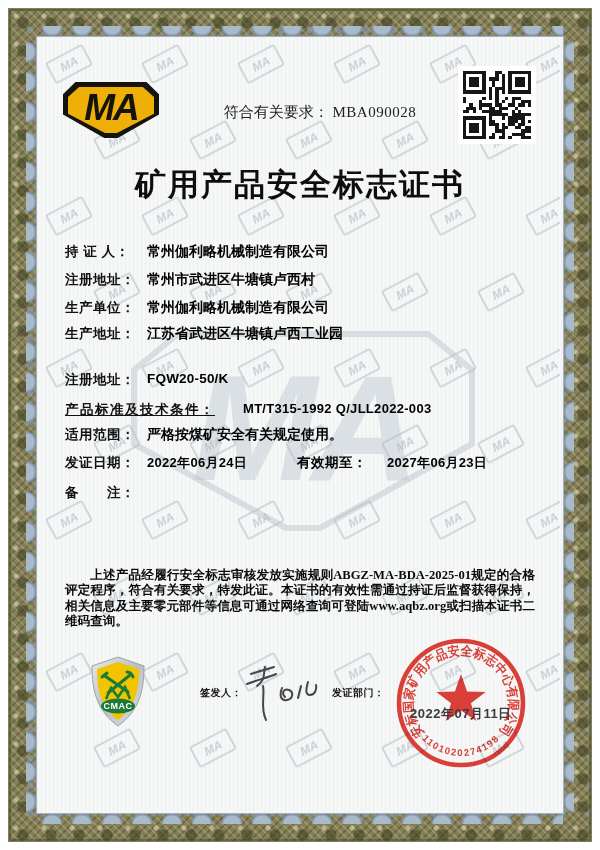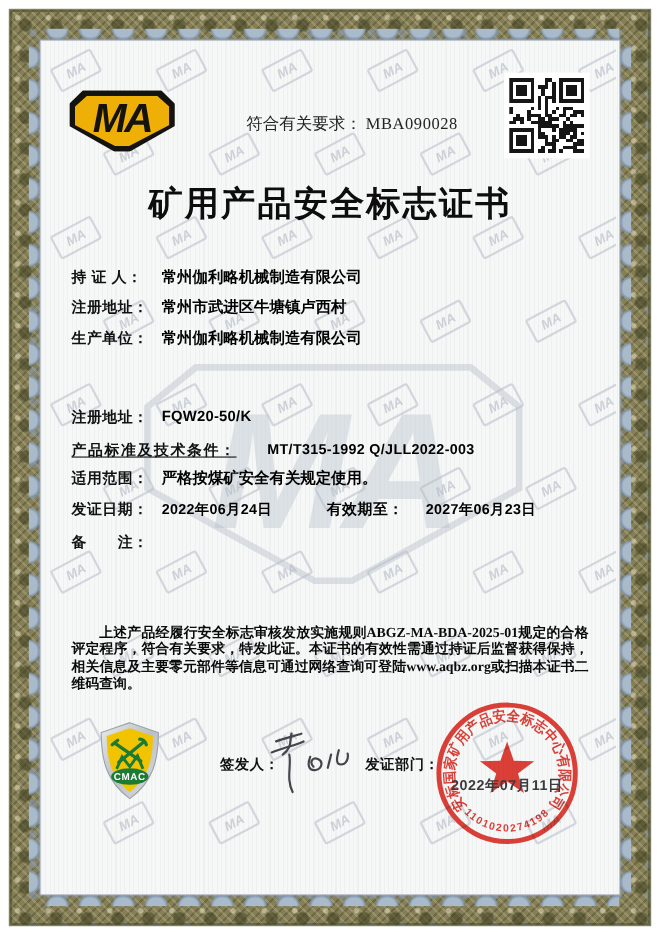--- a/index.html
+++ b/index.html
@@ -82,21 +82,21 @@
   .dates .vlabel{position:absolute;left:232px;top:0;font-weight:bold;font-size:13.5px;letter-spacing:.5px;}
   .dates .vval{position:absolute;left:322px;top:0;}
 
   
   #statement{position:absolute;left:65px;top:568px;width:470px;z-index:2;
     font-family:"Liberation Serif",serif;font-weight:bold;font-size:12.6px;line-height:15.4px;
     color:#0a0a0a;text-align:justify;text-indent:2em;}
 
   
   #cmac-logo{position:absolute;left:87px;top:656px;z-index:2;}
-  .foot-label{position:absolute;font-weight:bold;font-size:13px;color:#111;z-index:2;letter-spacing:.5px;}
+  .foot-label{position:absolute;font-weight:bold;font-size:10px;color:#111;z-index:2;letter-spacing:.5px;}
   #signer-label{left:200px;top:686px;}
   #dept-label{left:332px;top:686px;}
   #signature{position:absolute;left:243px;top:661px;z-index:3;}
   #stamp{position:absolute;left:386px;top:628px;z-index:3;opacity:.88;mix-blend-mode:multiply;}
   #stamp-date{position:absolute;left:410px;top:705px;z-index:4;font-weight:bold;font-size:13px;
     color:#3b3b3f;letter-spacing:.5px;}
 </style>
 </head>
 <body>
 
@@ -427,20 +427,24 @@
     <span class="fvalue kai">常州伽利略机械制造有限公司</span>
   </div>
   <div class="row" style="top:271px">
     <span class="flabel">注册地址：</span>
     <span class="fvalue kai">常州市武进区牛塘镇卢西村</span>
   </div>
   <div class="row" style="top:299px">
     <span class="flabel">生产单位：</span>
     <span class="fvalue kai">常州伽利略机械制造有限公司</span>
   </div>
+  <div class="row" style="top:325px">
+    <span class="flabel">生产地址：</span>
+    <span class="fvalue kai">江苏省武进区牛塘镇卢西工业园</span>
+  </div>
   <div class="row" style="top:371px">
     <span class="flabel">注册地址：</span>
     <span class="fvalue v-sans">FQW20-50/K</span>
   </div>
   <div class="row" style="top:401px">
     <span class="flabel wide">产品标准及技术条件：</span>
     <span class="fvalue v-med">MT/T315-1992 Q/JLL2022-003</span>
   </div>
   <div class="row" style="top:426px">
     <span class="flabel">适用范围：</span>

